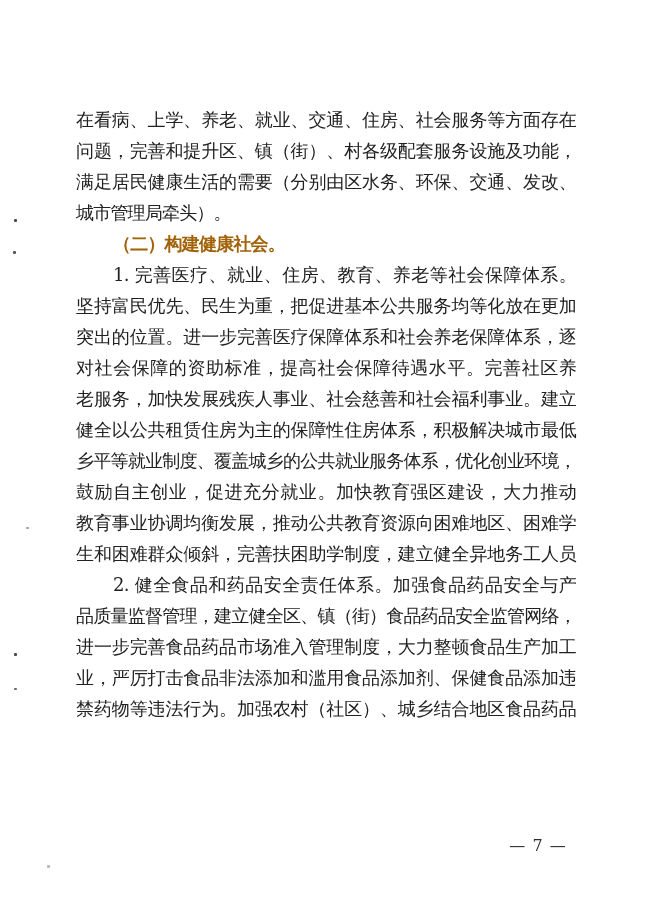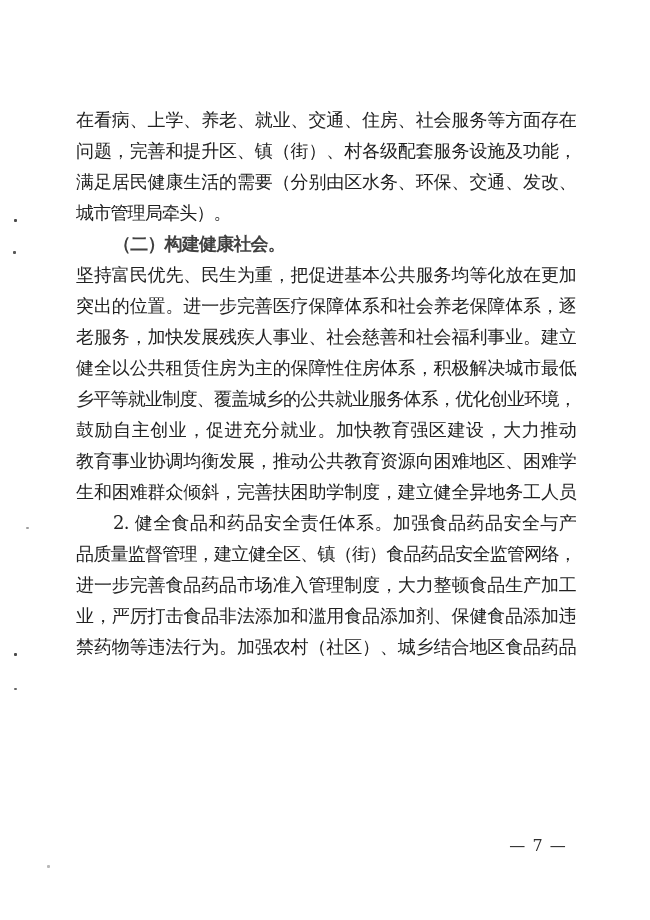--- a/index.html
+++ b/index.html
@@ -34,21 +34,21 @@
     white-space: normal;
     text-align: justify;
     text-align-last: justify;
     -moz-text-align-last: justify;
   }
   .indent {
     padding-left: 37px;
   }
   .heading {
     font-weight: bold;
-    color: #404040;
+    color: #a16207;
   }
   .page-number {
     position: absolute;
     top: 835px;
     left: 496px;
     width: 84px;
     height: 22px;
     line-height: 22px;
     font-size: 16px;
     letter-spacing: 1px;
@@ -70,22 +70,24 @@
 <body>
 
 <div class="scan-page">
 
   <div class="text-block">
     <div class="line fill">在看病、上学、养老、就业、交通、住房、社会服务等方面存在</div>
     <div class="line fill">问题，完善和提升区、镇（街）、村各级配套服务设施及功能，</div>
     <div class="line fill">满足居民健康生活的需要（分别由区水务、环保、交通、发改、</div>
     <div class="line">城市管理局牵头）。</div>
     <div class="line heading indent">（二）构建健康社会。</div>
+    <div class="line fill indent">1. 完善医疗、就业、住房、教育、养老等社会保障体系。</div>
     <div class="line fill">坚持富民优先、民生为重，把促进基本公共服务均等化放在更加</div>
     <div class="line fill">突出的位置。进一步完善医疗保障体系和社会养老保障体系，逐</div>
+    <div class="line fill">对社会保障的资助标准，提高社会保障待遇水平。完善社区养</div>
     <div class="line fill">老服务，加快发展残疾人事业、社会慈善和社会福利事业。建立</div>
     <div class="line fill">健全以公共租赁住房为主的保障性住房体系，积极解决城市最低</div>
     <div class="line fill">乡平等就业制度、覆盖城乡的公共就业服务体系，优化创业环境，</div>
     <div class="line fill">鼓励自主创业，促进充分就业。加快教育强区建设，大力推动</div>
     <div class="line fill">教育事业协调均衡发展，推动公共教育资源向困难地区、困难学</div>
     <div class="line fill">生和困难群众倾斜，完善扶困助学制度，建立健全异地务工人员</div>
     <div class="line fill indent">2. 健全食品和药品安全责任体系。加强食品药品安全与产</div>
     <div class="line fill">品质量监督管理，建立健全区、镇（街）食品药品安全监管网络，</div>
     <div class="line fill">进一步完善食品药品市场准入管理制度，大力整顿食品生产加工</div>
     <div class="line fill">业，严厉打击食品非法添加和滥用食品添加剂、保健食品添加违</div>

